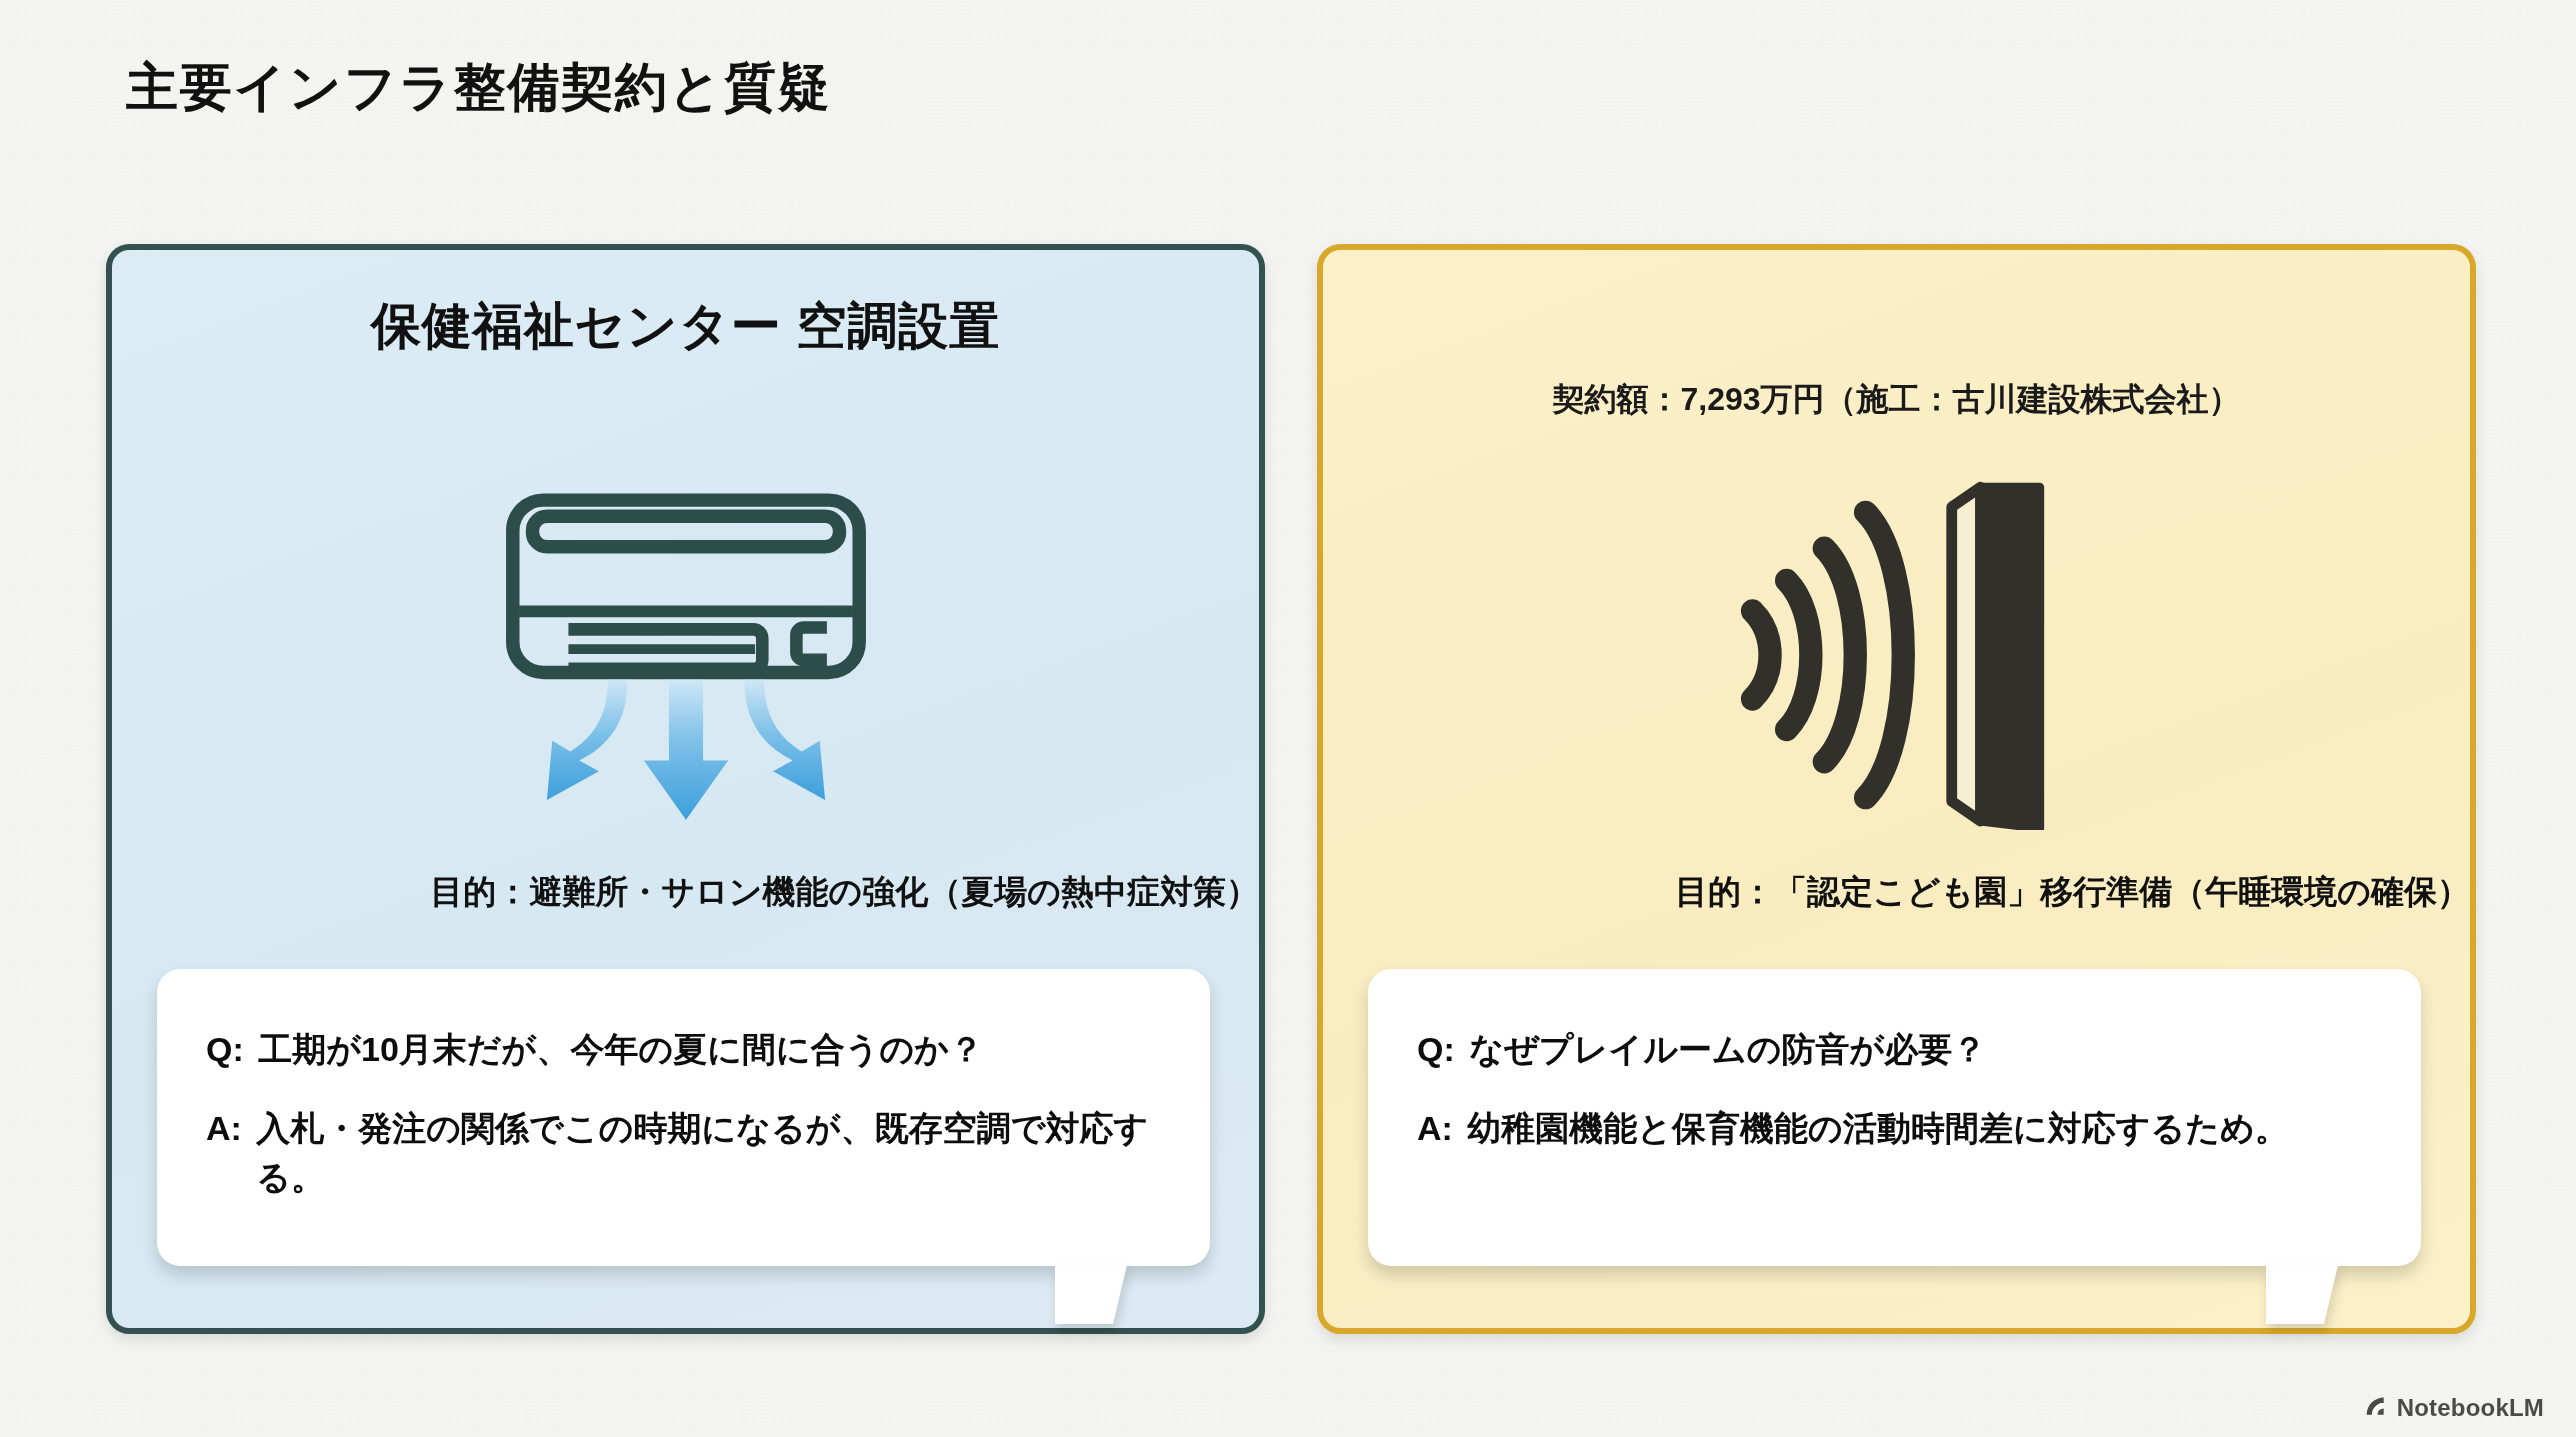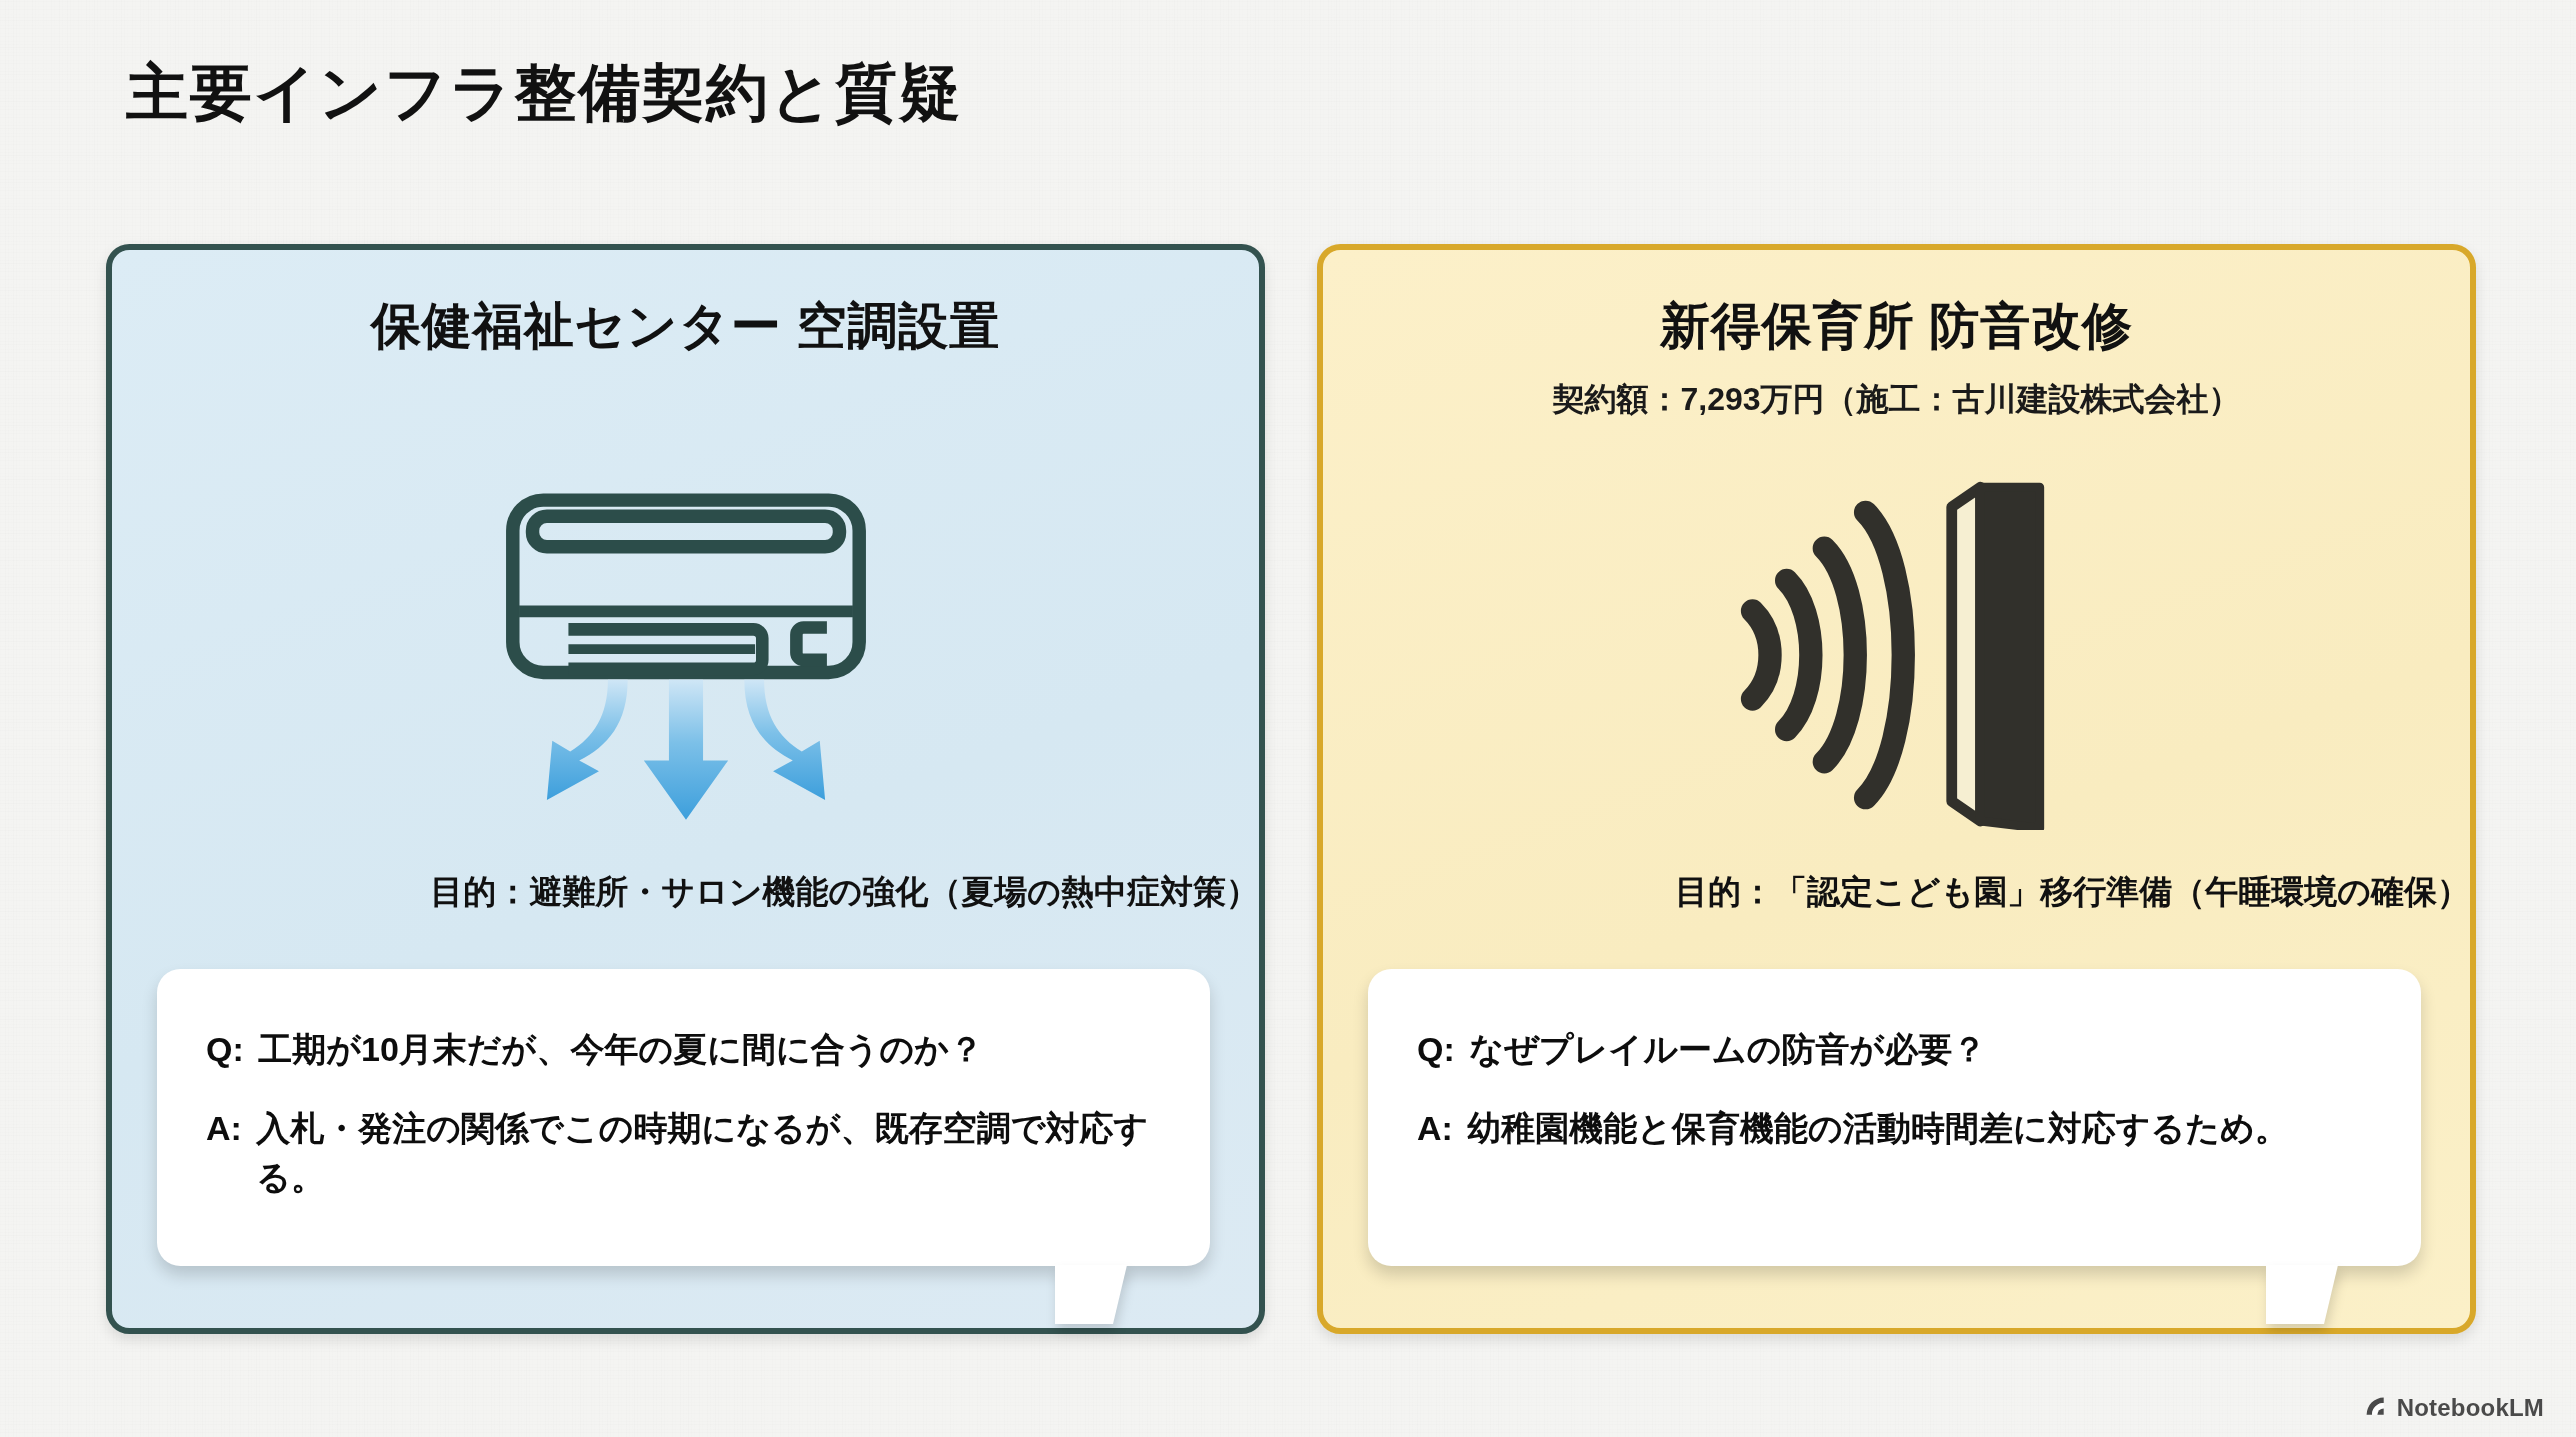--- a/index.html
+++ b/index.html
@@ -28,21 +28,21 @@
     position: absolute;
     inset: 0;
     z-index: 1;
   }
 
   
   .slide-title {
     position: absolute;
     left: 126px;
     top: 56px;
-    font-size: 62px;
+    font-size: 52px;
     font-weight: 700;
     color: #111111;
     letter-spacing: 1.8px;
     line-height: 1.2;
     white-space: nowrap;
   }
 
   
   .card {
     position: absolute;
@@ -223,21 +223,20 @@
       <div class="qa-row">
         <span class="qa-label">A:</span>
         <span class="qa-text">入札・発注の関係でこの時期になるが、既存空調で対応する。</span>
       </div>
       <div class="bubble-tail"></div>
     </div>
   </div>
 
   <div class="card card-right">
 
-    <div class="card-title">新得保育所 防音改修</div>
 
     <div class="card-subtitle">契約額：7,293万円（施工：古川建設株式会社）</div>
 
     <div class="icon-area">
       <svg width="332" height="350" viewBox="0 0 370 390">
 
         <g fill="none" stroke="#31302b" stroke-linecap="round">
           <path d="M150 36 C206 92 206 298 150 354" stroke-width="26"></path>
           <path d="M104 76 C150 122 150 268 104 314" stroke-width="26"></path>
           <path d="M62 112 C98 148 98 242 62 278" stroke-width="26"></path>

